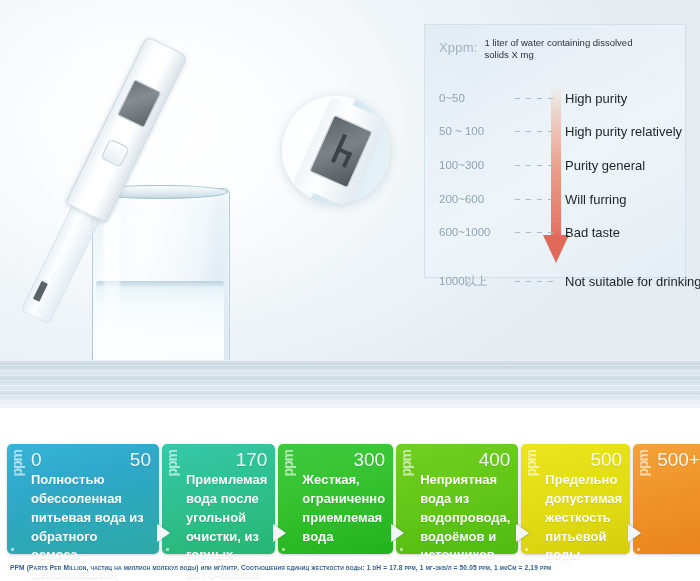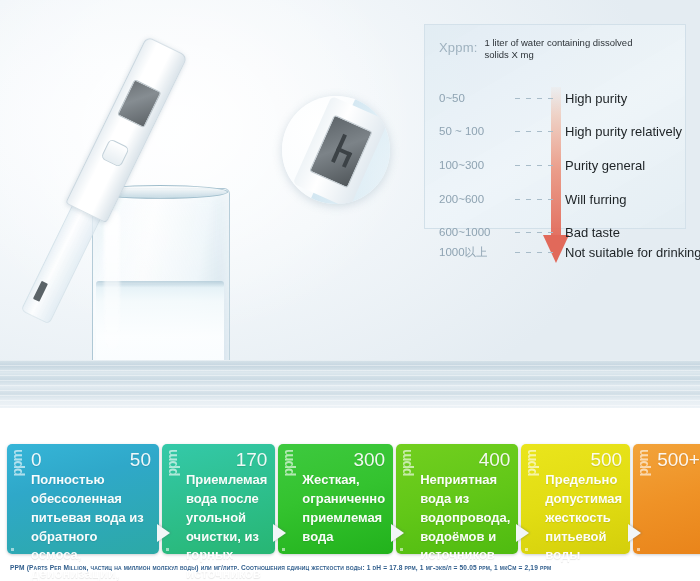--- a/index.html
+++ b/index.html
@@ -225,21 +225,21 @@
     background: #3c4246;
   }
   .mag-d1 { left: 44px; top: 30px; width: 4px; height: 30px; }
   .mag-d2 { left: 44px; top: 44px; width: 16px; height: 4px; }
   .mag-d3 { left: 56px; top: 44px; width: 4px; height: 16px; }
 
   
   .info-panel {
     position: absolute;
     left: 424px; top: 24px;
-    width: 262px; height: 205px;
+    width: 262px; height: 254px;
     background: linear-gradient(150deg, rgba(226,236,243,0.96) 0%, rgba(238,245,249,0.95) 55%, rgba(228,238,244,0.96) 100%);
     border: 1px solid rgba(205,220,230,0.8);
     box-sizing: border-box;
   }
   .panel-head {
     position: absolute;
     left: 14px; top: 12px;
     display: flex;
     align-items: flex-start;
   }
@@ -486,21 +486,21 @@
       <div class="row" style="top:165px;">
         <div class="range">200~600</div>
         <div class="dots"></div>
         <div class="label">Will furring</div>
       </div>
       <div class="row" style="top:198px;">
         <div class="range">600~1000</div>
         <div class="dots"></div>
         <div class="label">Bad taste</div>
       </div>
-      <div class="row" style="top:218px;">
+      <div class="row" style="top:247px;">
         <div class="range">1000以上</div>
         <div class="dots"></div>
         <div class="label">Not suitable for drinking</div>
       </div>
     </div>
   </div>
 
   <div class="bottom">
 
     <div class="cards">

